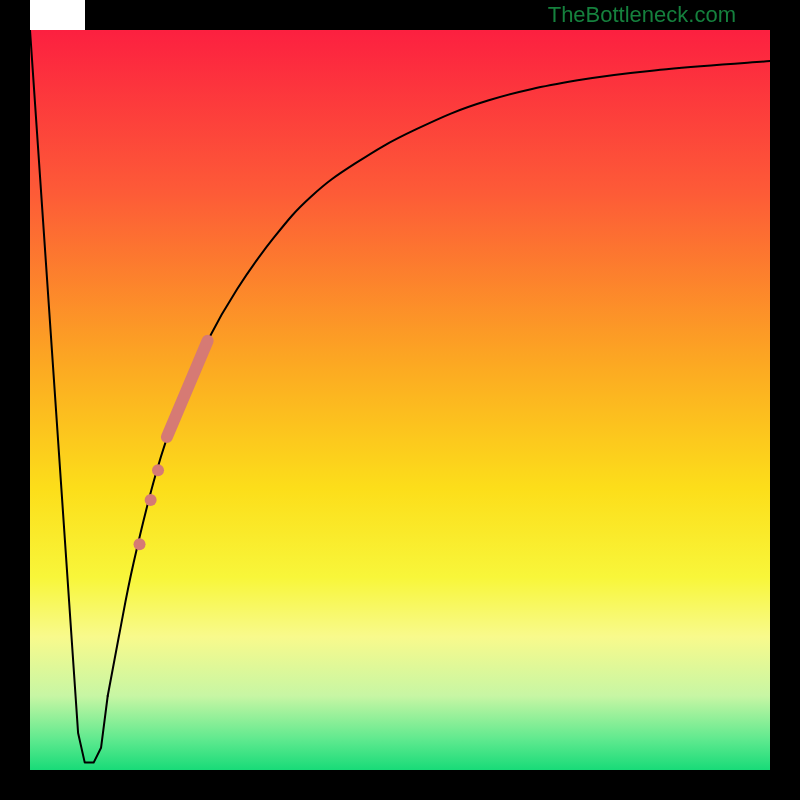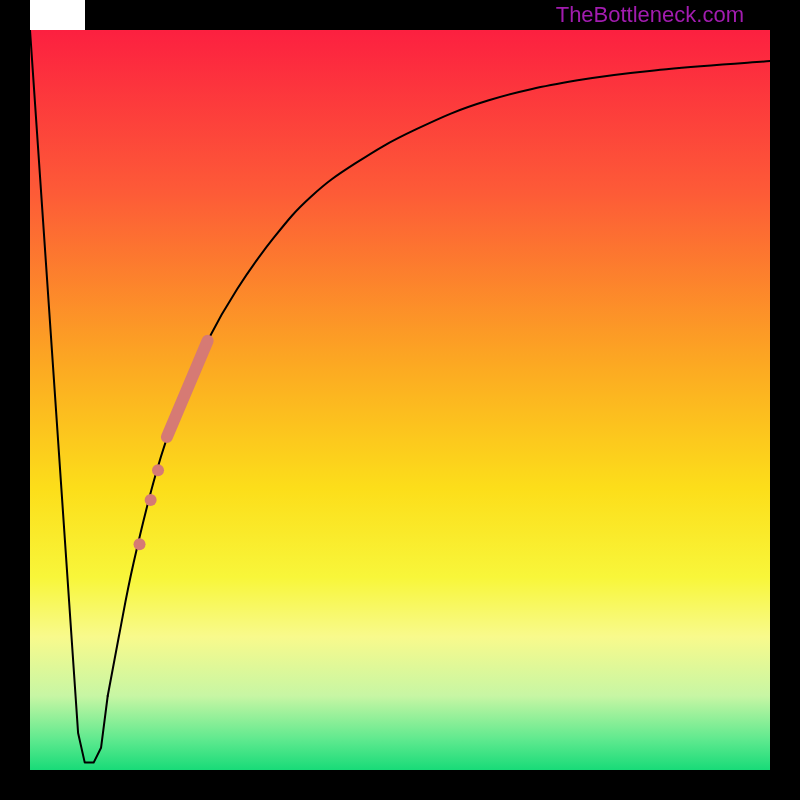--- a/index.html
+++ b/index.html
@@ -41,23 +41,23 @@
   .frame .side {
     position: absolute;
     background: #000;
   }
   .frame .left   { left:0;  top:0;  width:30px;  height:800px; }
   .frame .right  { right:0; top:0;  width:30px;  height:800px; }
   .frame .bottom { left:0;  bottom:0; width:800px; height:30px; }
   .frame .top    { left:0;  top:0;  width:800px; height:30px;  }
   .watermark {
     position: absolute;
-    top: 0; right: 8px;
+    top: 0; right: 16px;
     height: 30px;
-    color: #a21caf;
+    color: #15803d;
     font-size: 22px;
     line-height: 30px;
     padding-right: 48px;
     background: transparent;
     z-index: 5;
   }
   .top-left-gap {
     position: absolute;
     left: 30px; top: 0;
     width: 55px; height: 30px;

